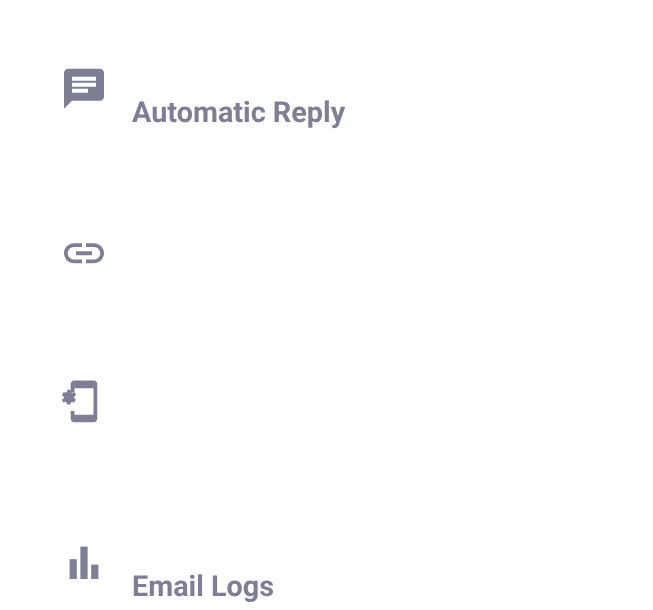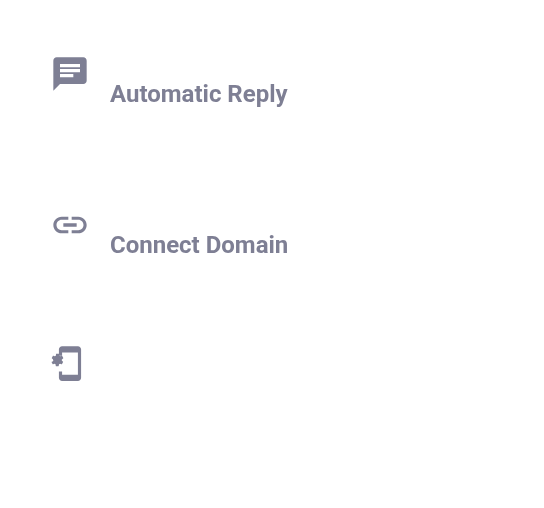--- a/index.html
+++ b/index.html
@@ -58,26 +58,35 @@
     </span>
     <span class="menu-label">Automatic Reply</span>
   </div>
 
   <div class="menu-item">
     <span class="icon-wrapper">
       <svg width="40" height="40" viewBox="0 0 24 24">
         <path d="M3.9 12c0-1.71 1.39-3.1 3.1-3.1h4V7H7c-2.76 0-5 2.24-5 5s2.24 5 5 5h4v-1.9H7c-1.71 0-3.1-1.39-3.1-3.1zM8 13h8v-2H8v2zm9-6h-4v1.9h4c1.71 0 3.1 1.39 3.1 3.1s-1.39 3.1-3.1 3.1h-4V17h4c2.76 0 5-2.24 5-5s-2.24-5-5-5z"></path>
       </svg>
     </span>
-    <span class="menu-label">Connect Domain</span>
   </div>
 
   <div class="menu-item">
     <span class="icon-wrapper">
       <svg width="38" height="38" viewBox="0 0 24 24">
         <path d="M7 24h10c1.1 0 2-.9 2-2V4c0-1.1-.9-2-2-2H7c-1.1 0-2 .9-2 2v4h2V6h10v14H7v-2H5v4c0 1.1.9 2 2 2z"></path>
         <path d="M7.5 13.5c.83 0 1.5-.67 1.5-1.5s-.67-1.5-1.5-1.5S6 11.17 6 12s.67 1.5 1.5 1.5zm2.95-2.6l.84-.73c.08-.07.1-.19.05-.28l-.8-1.38c-.05-.09-.16-.13-.25-.09l-.99.4c-.21-.16-.43-.29-.67-.39l-.15-1.05c-.02-.1-.1-.18-.2-.18H6.72c-.1 0-.18.08-.2.18l-.15 1.05c-.24.1-.46.23-.67.39l-.99-.4c-.09-.03-.2 0-.25.09l-.8 1.38c-.05.09-.03.21.05.28l.84.73c-.02.13-.03.27-.03.4s.1.27.3.4l-.84.73c-.8.07-.1.19-.5.28l.8 1.38c.5.09.16.13.25.09l.99-.4c.21.16.43.29.67.39l.15 1.05c.2.1.1.18.2.18h1.6c.1 0 .18-.8.2-.18l.15-1.05c.24-.1.46-.23.67-.39l.99.4c.9.03.2 0 .25-.09l.8-1.38c.05-.09.03-.21-.05-.28l-.84-.73c.02-.13.03-.27.03-.4s-.01-.27-.03-.4z" transform="translate(-3 0) scale(0.95)"></path>
       </svg>
     </span>
   </div>
 
+  <div class="menu-item">
+    <span class="icon-wrapper">
+      <svg width="36" height="36" viewBox="0 0 24 24">
+        <rect x="4" y="10" width="4" height="11"></rect>
+        <rect x="10" y="3" width="4" height="18"></rect>
+        <rect x="16" y="13" width="4" height="8"></rect>
+      </svg>
+    </span>
+    <span class="menu-label">Email Logs</span>
+  </div>
 
 </div>
 
 </body></html>

